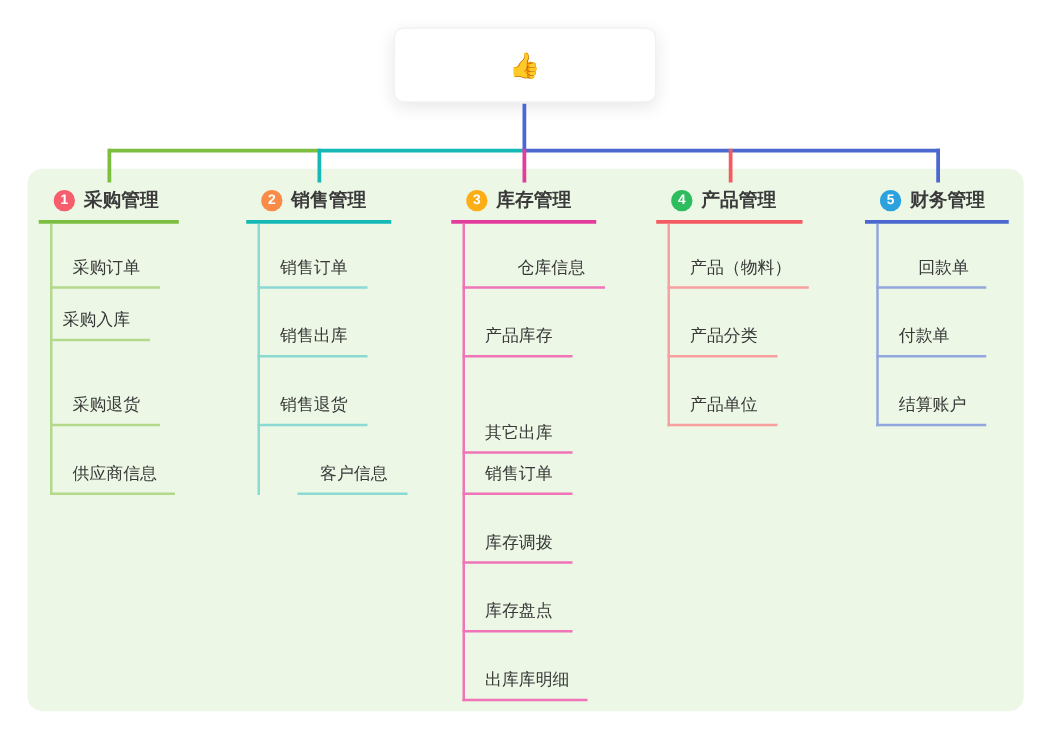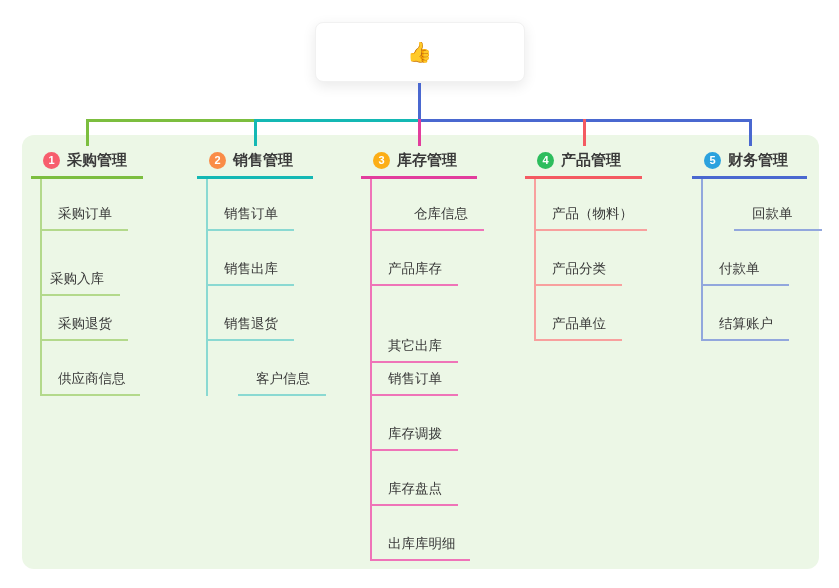--- a/index.html
+++ b/index.html
@@ -71,21 +71,21 @@
       <div class="vline" style="left: 749px; top: 119px; height: 27px; background: rgb(74, 104, 208);"></div>
     </div>
 
   <div id="branches">
       <div class="branch-header" style="left: 31px; top: 145px; width: 100px; border-bottom-color: rgb(124, 190, 63);">
         <div class="branch-badge" style="background: rgb(247, 94, 109);">1</div>
         <span class="branch-label">采购管理</span>
       </div>
       <div class="spine" style="left: 40px; top: 179px; height: 217px; background: rgb(179, 217, 139);"></div>
       <div class="child-node" style="left: 40px; top: 204px; border-bottom-color: rgb(179, 217, 139); min-width: 56px;">采购订单</div>
-      <div class="child-node" style="left: 40px; top: 269px; border-bottom-color: rgb(179, 217, 139); min-width: 56px; padding-left: 10px;">采购入库</div>
+      <div class="child-node" style="left: 40px; top: 246px; border-bottom-color: rgb(179, 217, 139); min-width: 56px; padding-left: 10px;">采购入库</div>
       <div class="child-node" style="left: 40px; top: 314px; border-bottom-color: rgb(179, 217, 139); min-width: 56px;">采购退货</div>
       <div class="child-node" style="left: 40px; top: 369px; border-bottom-color: rgb(179, 217, 139); min-width: 56px;">供应商信息</div>
       <div class="branch-header" style="left: 197px; top: 145px; width: 104px; border-bottom-color: rgb(20, 184, 180);">
         <div class="branch-badge" style="background: rgb(250, 140, 71);">2</div>
         <span class="branch-label">销售管理</span>
       </div>
       <div class="spine" style="left: 206px; top: 179px; height: 217px; background: rgb(138, 217, 210);"></div>
       <div class="child-node" style="left: 206px; top: 204px; border-bottom-color: rgb(138, 217, 210); min-width: 56px;">销售订单</div>
       <div class="child-node" style="left: 206px; top: 259px; border-bottom-color: rgb(138, 217, 210); min-width: 56px;">销售出库</div>
       <div class="child-node" style="left: 206px; top: 314px; border-bottom-color: rgb(138, 217, 210); min-width: 56px;">销售退货</div>
@@ -108,18 +108,18 @@
       </div>
       <div class="spine" style="left: 534px; top: 179px; height: 162px; background: rgb(248, 160, 158);"></div>
       <div class="child-node" style="left: 534px; top: 204px; border-bottom-color: rgb(248, 160, 158); min-width: 56px;">产品（物料）</div>
       <div class="child-node" style="left: 534px; top: 259px; border-bottom-color: rgb(248, 160, 158); min-width: 56px;">产品分类</div>
       <div class="child-node" style="left: 534px; top: 314px; border-bottom-color: rgb(248, 160, 158); min-width: 56px;">产品单位</div>
       <div class="branch-header" style="left: 692px; top: 145px; width: 103px; border-bottom-color: rgb(74, 104, 208);">
         <div class="branch-badge" style="background: rgb(43, 162, 222);">5</div>
         <span class="branch-label">财务管理</span>
       </div>
       <div class="spine" style="left: 701px; top: 179px; height: 162px; background: rgb(146, 167, 221);"></div>
-      <div class="child-node" style="left: 734px; top: 204px; border-bottom-color: rgb(146, 167, 221); min-width: 56px;">回款单</div>
+      <div class="child-node" style="left: 701px; top: 204px; border-bottom-color: rgb(146, 167, 221); min-width: 56px; text-align: right;">回款单</div>
       <div class="child-node" style="left: 701px; top: 259px; border-bottom-color: rgb(146, 167, 221); min-width: 56px;">付款单</div>
       <div class="child-node" style="left: 701px; top: 314px; border-bottom-color: rgb(146, 167, 221); min-width: 56px;">结算账户</div>
     </div>
 
 </div>
 
 </body></html>

